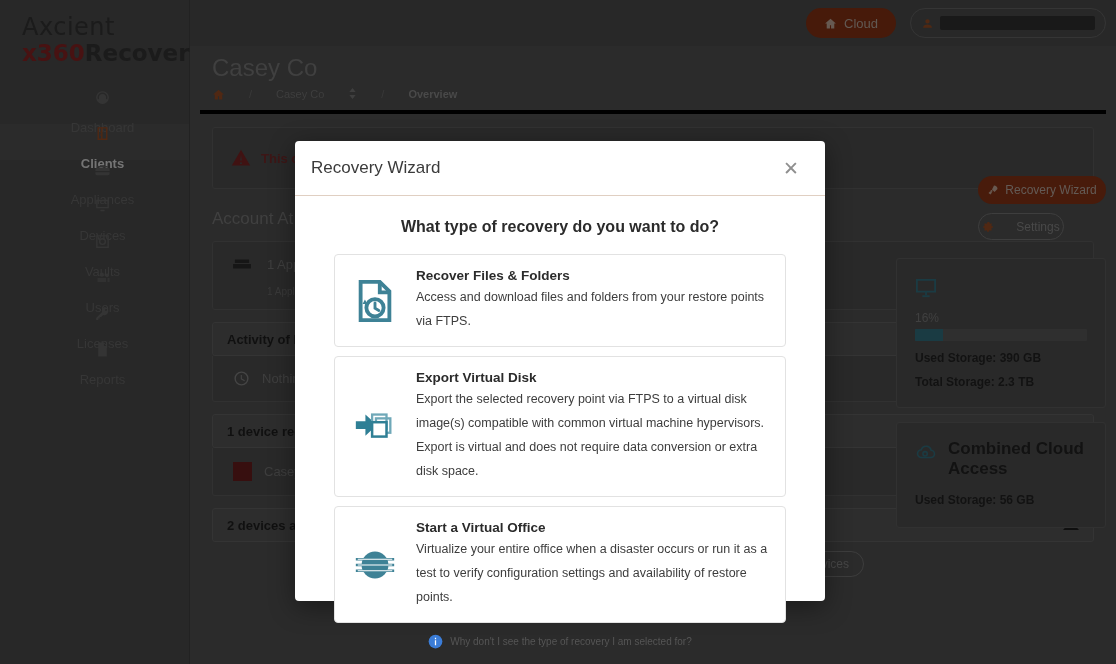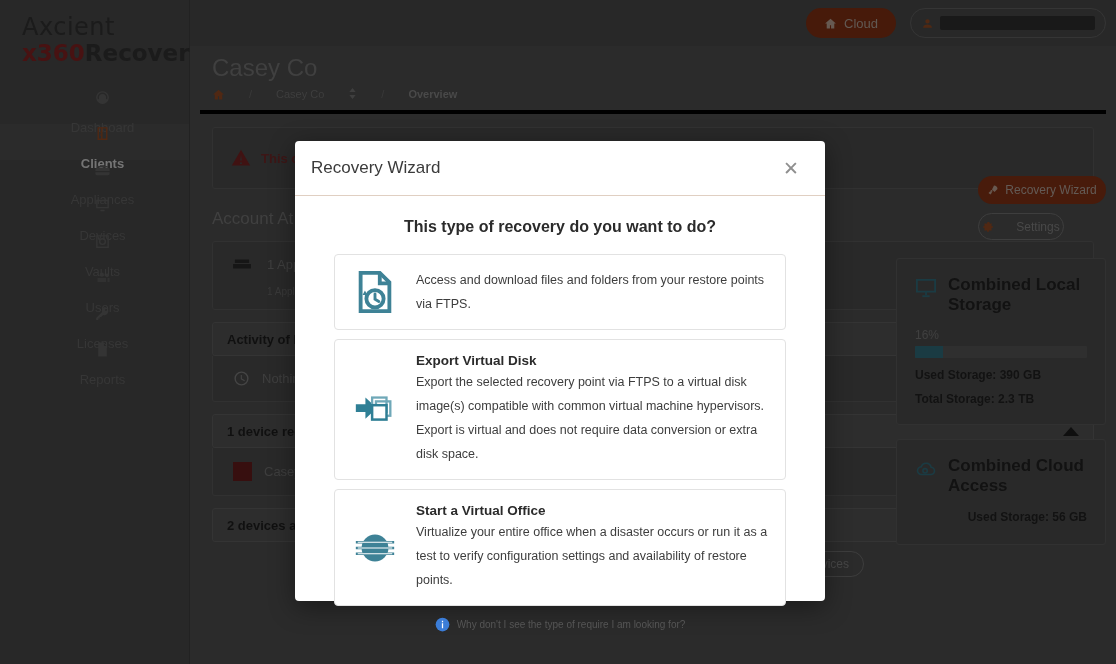--- a/index.html
+++ b/index.html
@@ -331,63 +331,63 @@
       <span>Settings</span>
     </div>
 
     <div class="store">
       <div class="store-head">
         <svg viewBox="0 0 24 22">
             <path d="M2 2h20v13H2z" fill="none" stroke="#2e6674" stroke-width="2"></path>
             <path d="M8 19h8v2H8z" fill="#2e6674"></path>
             <path d="M11 15h2v4h-2z" fill="#2e6674"></path>
           </svg>
-        <span class="store-title">Combined Local Storage</span>
       </div>
       <div class="pct">16%</div>
       <div class="bar">
         <div class="bar-fill" id="localbar" style="width: 16%; background: rgb(46, 102, 116);"></div>
       </div>
       <div class="store-line">Used Storage: 390 GB</div>
       <div class="store-line">Total Storage: 2.3 TB</div>
     </div>
 
     <div class="store" style="margin-top:14px;padding-bottom:20px;">
       <div class="store-head">
         <svg viewBox="0 0 24 22">
             <path d="M7 17a4.2 4.2 0 01-.2-8.4A5.6 5.6 0 0117.6 9 3.9 3.9 0 0117 17z" fill="none" stroke="#2e6674" stroke-width="1.7"></path>
             <circle cx="11" cy="13" r="2.4" fill="none" stroke="#2e6674" stroke-width="1.7"></circle>
           </svg>
         <span class="store-title">Combined Cloud Access</span>
       </div>
-      <div class="store-line" style="margin-top:14px;text-align:right;">Used Storage: 56 GB</div>
+      <div class="store-line" style="margin-top:14px;">Used Storage: 56 GB</div>
     </div>
   </div>
 
   <div class="scrim"></div>
 
   <div class="modal">
     <div class="modal-head">
       <span class="modal-title">Recovery Wizard</span>
       <span class="modal-x">✕</span>
     </div>
     <div class="modal-body">
-      <div class="q">This type of recovery do you want to do?</div>
+      <div class="q">What type of recovery do you want to do?</div>
 
       <div class="opt">
         <span class="opt-ico">
           <svg viewBox="0 0 48 48">
               <path d="M9 4h20l10 10v30H9z" fill="none" stroke="#3e8296" stroke-width="4"></path>
               <path d="M29 4v11h10" fill="none" stroke="#3e8296" stroke-width="4"></path>
               <circle cx="24" cy="31" r="9" fill="none" stroke="#3e8296" stroke-width="4"></circle>
               <path d="M24 26v5.5l4 2.5" fill="none" stroke="#3e8296" stroke-width="3" stroke-linecap="round"></path>
               <path d="M16 27l-2.5-4.5L11 27z" fill="#3e8296"></path>
             </svg>
         </span>
         <span>
+          <span class="opt-h" style="display:block">Recover Files &amp; Folders</span>
           <span class="opt-p" style="display:block">Access and download files and folders from your restore points via FTPS.</span>
         </span>
       </div>
 
       <div class="opt">
         <span class="opt-ico">
           <svg viewBox="0 0 48 48">
               <path d="M4 18h10V11l12 11-12 11v-7H4z" fill="#2f7f95"></path>
               <rect x="21" y="11" width="15" height="15" fill="none" stroke="#6fa8b8" stroke-width="2.4"></rect>
               <rect x="25" y="15" width="15" height="15" fill="none" stroke="#6fa8b8" stroke-width="2.4"></rect>
@@ -412,18 +412,18 @@
           <span class="opt-h" style="display:block">Start a Virtual Office</span>
           <span class="opt-p" style="display:block">Virtualize your entire office when a disaster occurs or run it as a test to verify configuration settings and availability of restore points.</span>
         </span>
       </div>
 
       <div class="why">
         <svg viewBox="0 0 24 24">
             <circle cx="12" cy="12" r="11" fill="#3b7dd8"></circle>
             <path d="M11 10h2v8h-2zm0-4h2v2.4h-2z" fill="#fff"></path>
           </svg>
-        <span class="why-t">Why don't I see the type of require I am looking for?</span>
+        <span class="why-t">Why don't I see the type of recovery I am selected for?</span>
       </div>
     </div>
   </div>
 
 </div>
 
 </body></html>

